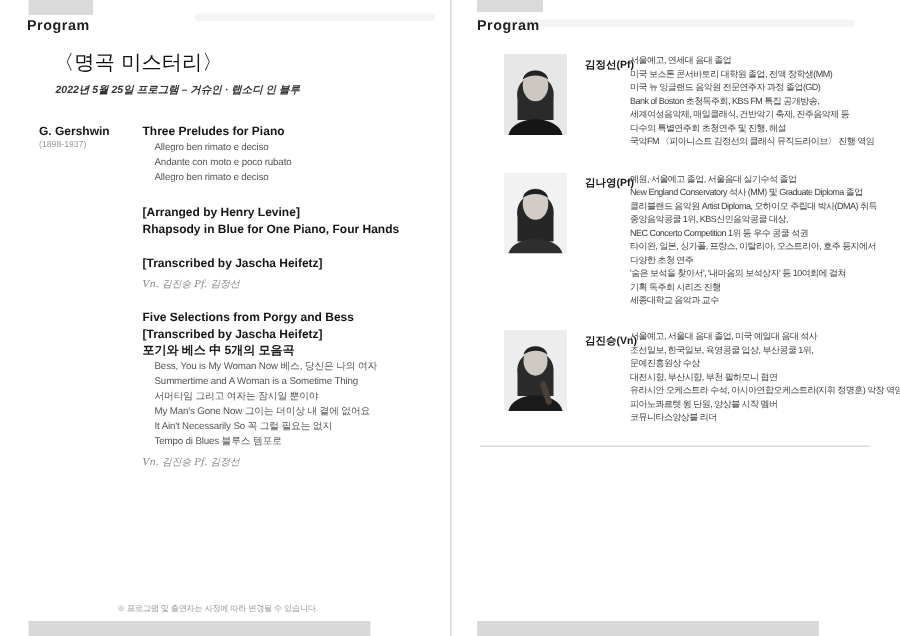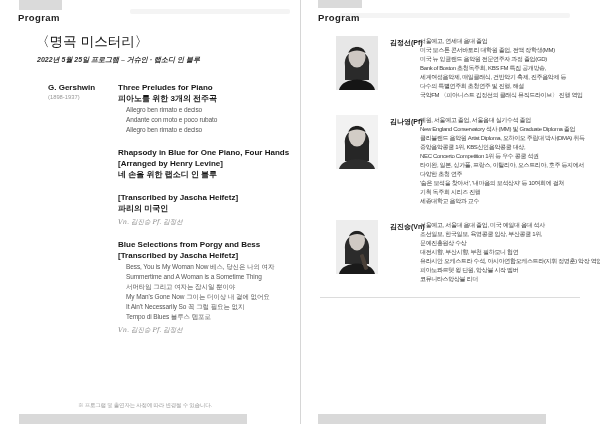--- a/index.html
+++ b/index.html
@@ -12,25 +12,25 @@
   #page-right{left:300px;}
   .center-divider{position:absolute;left:300px;top:0;width:1px;height:424px;background:#d6d6d6;}
   .topbox{position:absolute;background:#dadada;}
   .ghost-strip{position:absolute;background:#f4f4f4;border-radius:2px;}
   .section-header{position:absolute;font-weight:bold;font-size:9.5px;letter-spacing:.4px;color:#222;}
   .bottom-bar{position:absolute;top:414px;height:10px;background:#d9d9d9;}
 
   
   .prog-title{position:absolute;left:36px;top:33px;font-family:"DejaVu Serif",serif;font-size:13.5px;color:#111;text-align:right;}
   .prog-subtitle{position:absolute;left:37px;top:55px;font-style:italic;font-weight:bold;font-size:7px;color:#333;white-space:nowrap;}
-  .composer{position:absolute;left:48px;top:83px;width:60px;}
+  .composer{position:absolute;left:26px;top:83px;width:60px;}
   .composer-name{font-weight:bold;font-size:8px;color:#161616;}
   .composer-years{font-size:5.8px;color:#999;margin-top:2px;}
   .works{position:absolute;left:95px;top:82px;width:202px;}
-  .work{margin-bottom:12px;margin-left:23px;}
+  .work{margin-bottom:12px;}
   .wt{font-weight:bold;font-size:8px;line-height:11px;color:#161616;white-space:nowrap;}
   .movements{margin:1px 0 0 8px;}
   .movement-line{font-size:6.5px;line-height:10px;color:#555;white-space:nowrap;letter-spacing:-.1px;}
   .credit{margin-top:4px;font-family:"DejaVu Serif",serif;font-style:italic;font-size:6.5px;color:#8b8b8b;white-space:nowrap;}
   .footnote{position:absolute;left:78px;top:402px;font-size:5.5px;letter-spacing:-.2px;color:#999;white-space:nowrap;}
 
   
   .profile{position:absolute;left:36px;width:264px;}
   .photo{position:absolute;left:0;top:0;width:42px;height:54px;display:block;}
   .pname{position:absolute;left:54px;top:2px;font-weight:bold;font-size:7px;color:#161616;white-space:nowrap;}
@@ -51,43 +51,41 @@
 
   <div class="composer">
     <div class="composer-name">G. Gershwin</div>
     <div class="composer-years">(1898-1937)</div>
   </div>
 
   <div class="works">
 
     <div class="work">
       <div class="wt">Three Preludes for Piano</div>
-      <div class="wt">피아노를 위한 3개의 전주곡</div>
       <div class="movements">
           <div class="movement-line">Allegro ben rimato e deciso</div>
           <div class="movement-line">Andante con moto e poco rubato</div>
           <div class="movement-line">Allegro ben rimato e deciso</div>
         </div>
     </div>
 
     <div class="work">
+      <div class="wt">[Arranged by Henry Levine]</div>
       <div class="wt">Rhapsody in Blue for One Piano, Four Hands</div>
-      <div class="wt">[Arranged by Henry Levine]</div>
-      <div class="wt">네 손을 위한 랩소디 인 블루</div>
     </div>
 
     <div class="work">
       <div class="wt">[Transcribed by Jascha Heifetz]</div>
-      <div class="wt">파리의 미국인</div>
       <div class="credit">Vn. 김진승  Pf. 김정선</div>
     </div>
 
     <div class="work">
-      <div class="wt">Blue Selections from Porgy and Bess</div>
+      <div class="wt">Five Selections from Porgy and Bess</div>
       <div class="wt">[Transcribed by Jascha Heifetz]</div>
+      <div class="wt">포기와 베스 中 5개의 모음곡</div>
       <div class="movements">
           <div class="movement-line">Bess, You is My Woman Now  베스, 당신은 나의 여자</div>
           <div class="movement-line">Summertime and A Woman is a Sometime Thing</div>
           <div class="movement-line">서머타임 그리고 여자는 잠시일 뿐이야</div>
           <div class="movement-line">My Man's Gone Now  그이는 더이상 내 곁에 없어요</div>
           <div class="movement-line">It Ain't Necessarily So  꼭 그럴 필요는 없지</div>
           <div class="movement-line">Tempo di Blues  블루스 템포로</div>
         </div>
       <div class="credit">Vn. 김진승  Pf. 김정선</div>
     </div>

